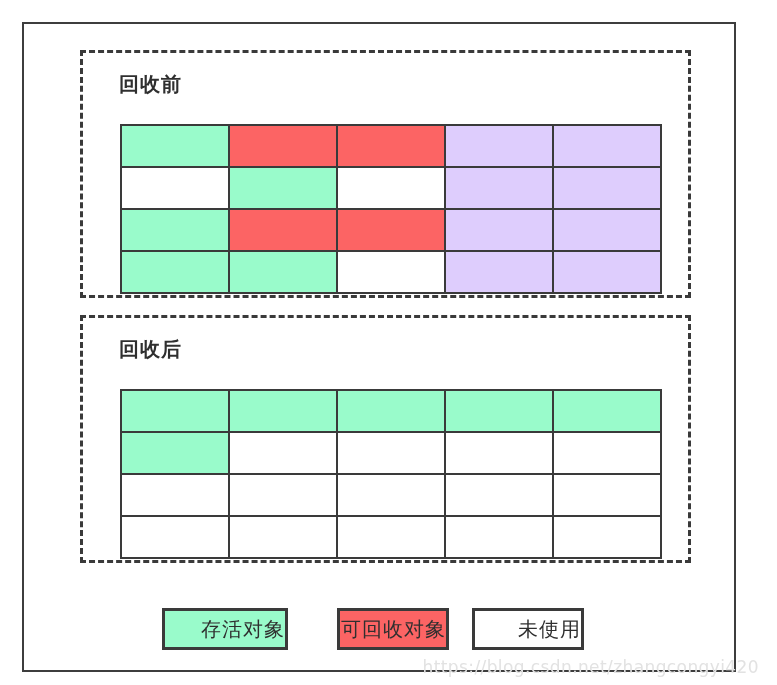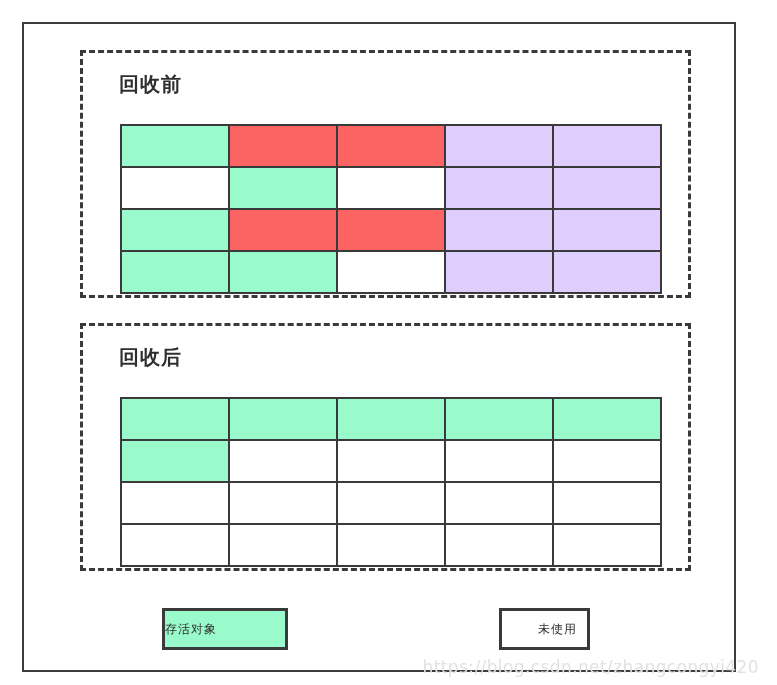--- a/index.html
+++ b/index.html
@@ -36,21 +36,21 @@
     background: transparent;
   }
   #section-before {
     left: 56px;
     top: 26px;
     width: 611px;
     height: 248px;
   }
   #section-after {
     left: 56px;
-    top: 299px;
+    top: 291px;
     width: 611px;
     height: 248px;
   }
 
   .section-title {
     position: absolute;
     left: 36px;
     top: 18px;
     font-size: 20px;
     font-weight: bold;
@@ -89,28 +89,28 @@
     height: 56px;
   }
   .legend-item {
     position: absolute;
     top: 8px;
     height: 42px;
     border: 3px solid #3a3a3a;
     box-sizing: border-box;
     display: flex;
     align-items: center;
-    justify-content: flex-start;
-    font-size: 12px;
+    justify-content: flex-end;
+    font-size: 20px;
     color: #2f2f2f;
     letter-spacing: 1px;
   }
   #legend-live    { left: 138px; width: 126px; background: #99fbcb; }
   #legend-garbage { left: 313px; width: 112px; background: #fc6464; }
-  #legend-unused  { left: 475px; width: 91px; background: #ffffff; padding-left: 36px; }
+  #legend-unused  { left: 448px; width: 112px; background: #ffffff; padding-left: 36px; }
 
   
   #watermark {
     position: absolute;
     right: 18px;
     bottom: 8px;
     font-size: 17px;
     color: #e2e2e2;
     letter-spacing: 0.4px;
     white-space: nowrap;
@@ -191,20 +191,23 @@
             <td class="cell-free"></td>
           </tr>
         </tbody>
     </table>
   </div>
 
   <div id="legend">
     <div class="legend-item" id="legend-live" style="background: rgb(153, 251, 203);">
       <span>存活对象</span>
     </div>
+    <div class="legend-item" id="legend-garbage" style="background: rgb(252, 100, 100);">
+      <span>可回收对象</span>
+    </div>
     <div class="legend-item" id="legend-unused" style="background: rgb(255, 255, 255);">
       <span>未使用</span>
     </div>
   </div>
 
 </div>
 
 <div id="watermark">https://blog.csdn.net/zhangcongyi420</div>
 
 </body></html>

